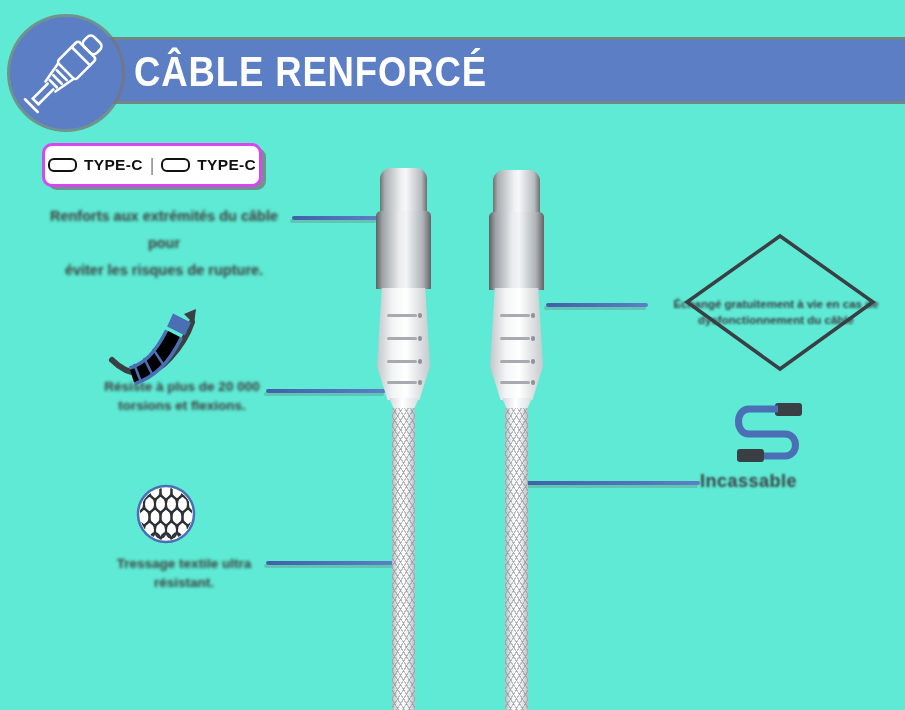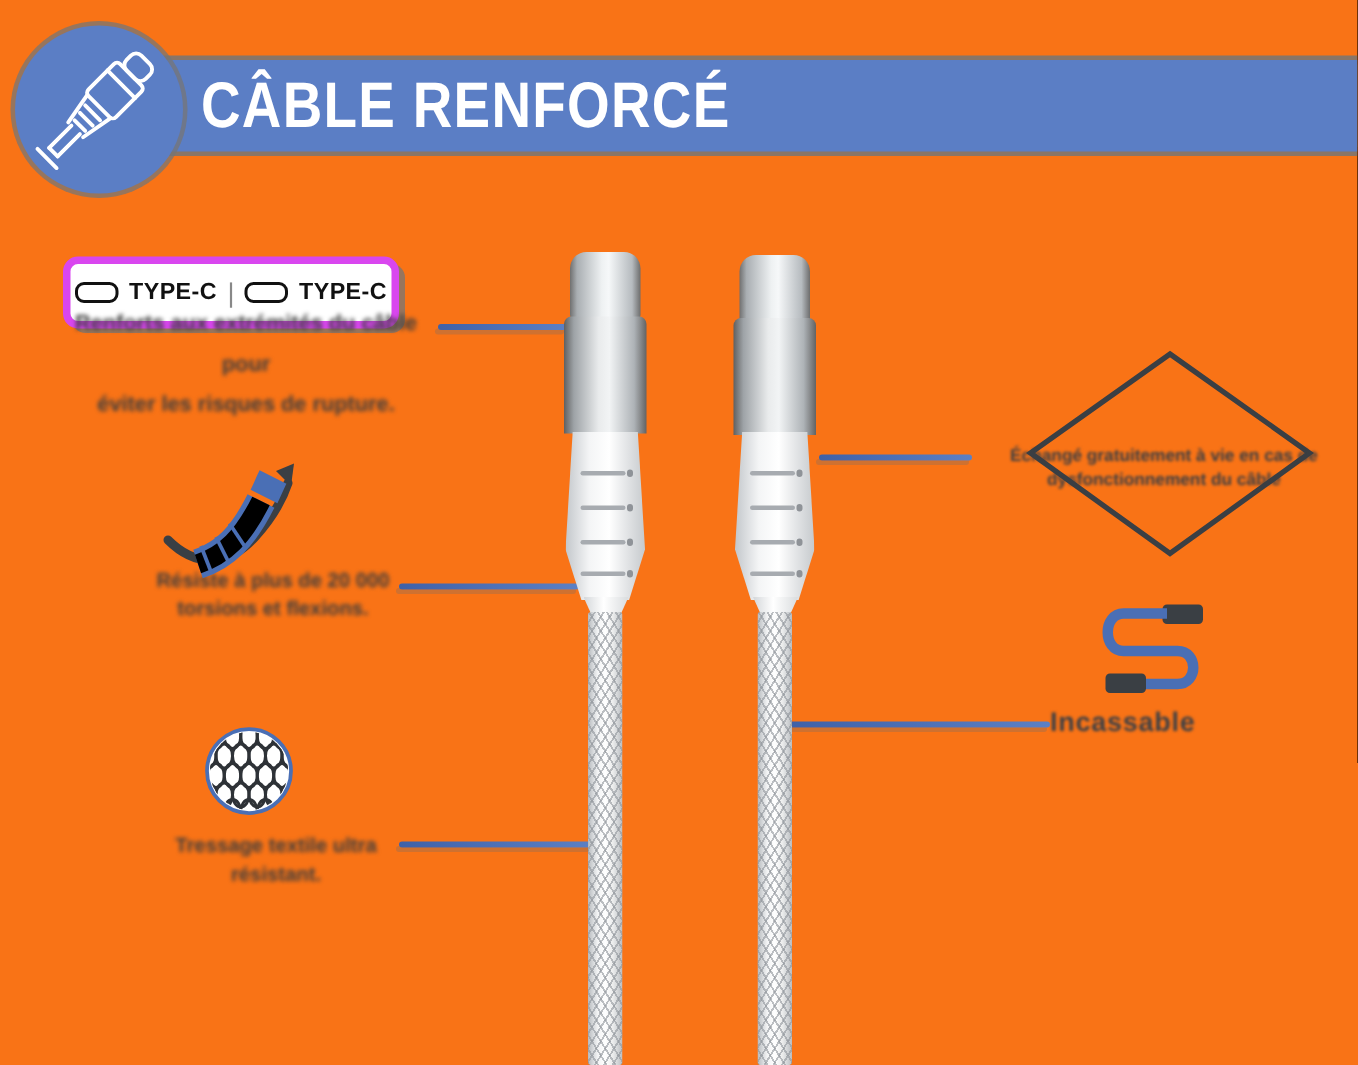--- a/index.html
+++ b/index.html
@@ -1,30 +1,30 @@
 <!DOCTYPE html>
 <html><head>
 <meta charset="utf-8">
 <style>
   html,body{margin:0;padding:0;background:#000;}
-  #stage{position:relative;width:905px;height:710px;background:#f97316;overflow:hidden;
+  #stage{position:relative;width:905px;height:710px;background:#5eead4;overflow:hidden;
          font-family:"Liberation Sans",sans-serif;}
 
   
   .banner{position:absolute;left:96px;top:40px;right:0;height:61px;background:#5b7ec5;
           box-shadow:0 -3px 0 rgba(118,118,118,.85),0 3px 0 rgba(118,118,118,.85);}
   .banner-title{position:absolute;left:38px;top:50%;transform:translateY(-50%) scaleX(.85);
           transform-origin:left center;color:#fff;font-size:43px;font-weight:700;
           letter-spacing:1px;white-space:nowrap;}
   .hcircle{position:absolute;left:10px;top:17px;width:112px;height:112px;border-radius:50%;
           background:#5b7ec5;box-shadow:0 0 0 3px rgba(118,118,118,.75);}
 
   
-  .tcbadge{position:absolute;left:42px;top:171px;width:214px;height:38px;background:#fff;
-          border:5px solid #d946ef;border-radius:10px;display:flex;align-items:center;
+  .tcbadge{position:absolute;left:42px;top:143px;width:214px;height:38px;background:#fff;
+          border:3px solid #d946ef;border-radius:10px;display:flex;align-items:center;
           justify-content:center;gap:7px;box-shadow:5px 4px 0 -1px rgba(118,118,118,.75);}
   .tcport{width:25px;height:10px;border:2.5px solid #111;border-radius:6px;background:#fff;}
   .tclabel{font-size:15.5px;font-weight:800;color:#111;letter-spacing:.3px;}
   .tcsep{color:#888;font-weight:400;font-size:18px;line-height:18px;}
 
   
   .callout{position:absolute;color:#3d3d3d;font-weight:700;text-align:center;}
   .blur14{filter:blur(1.4px);}
   .blur11{filter:blur(1.1px);}
   .c1{left:36px;top:203px;width:256px;font-size:14.5px;line-height:27px;}

